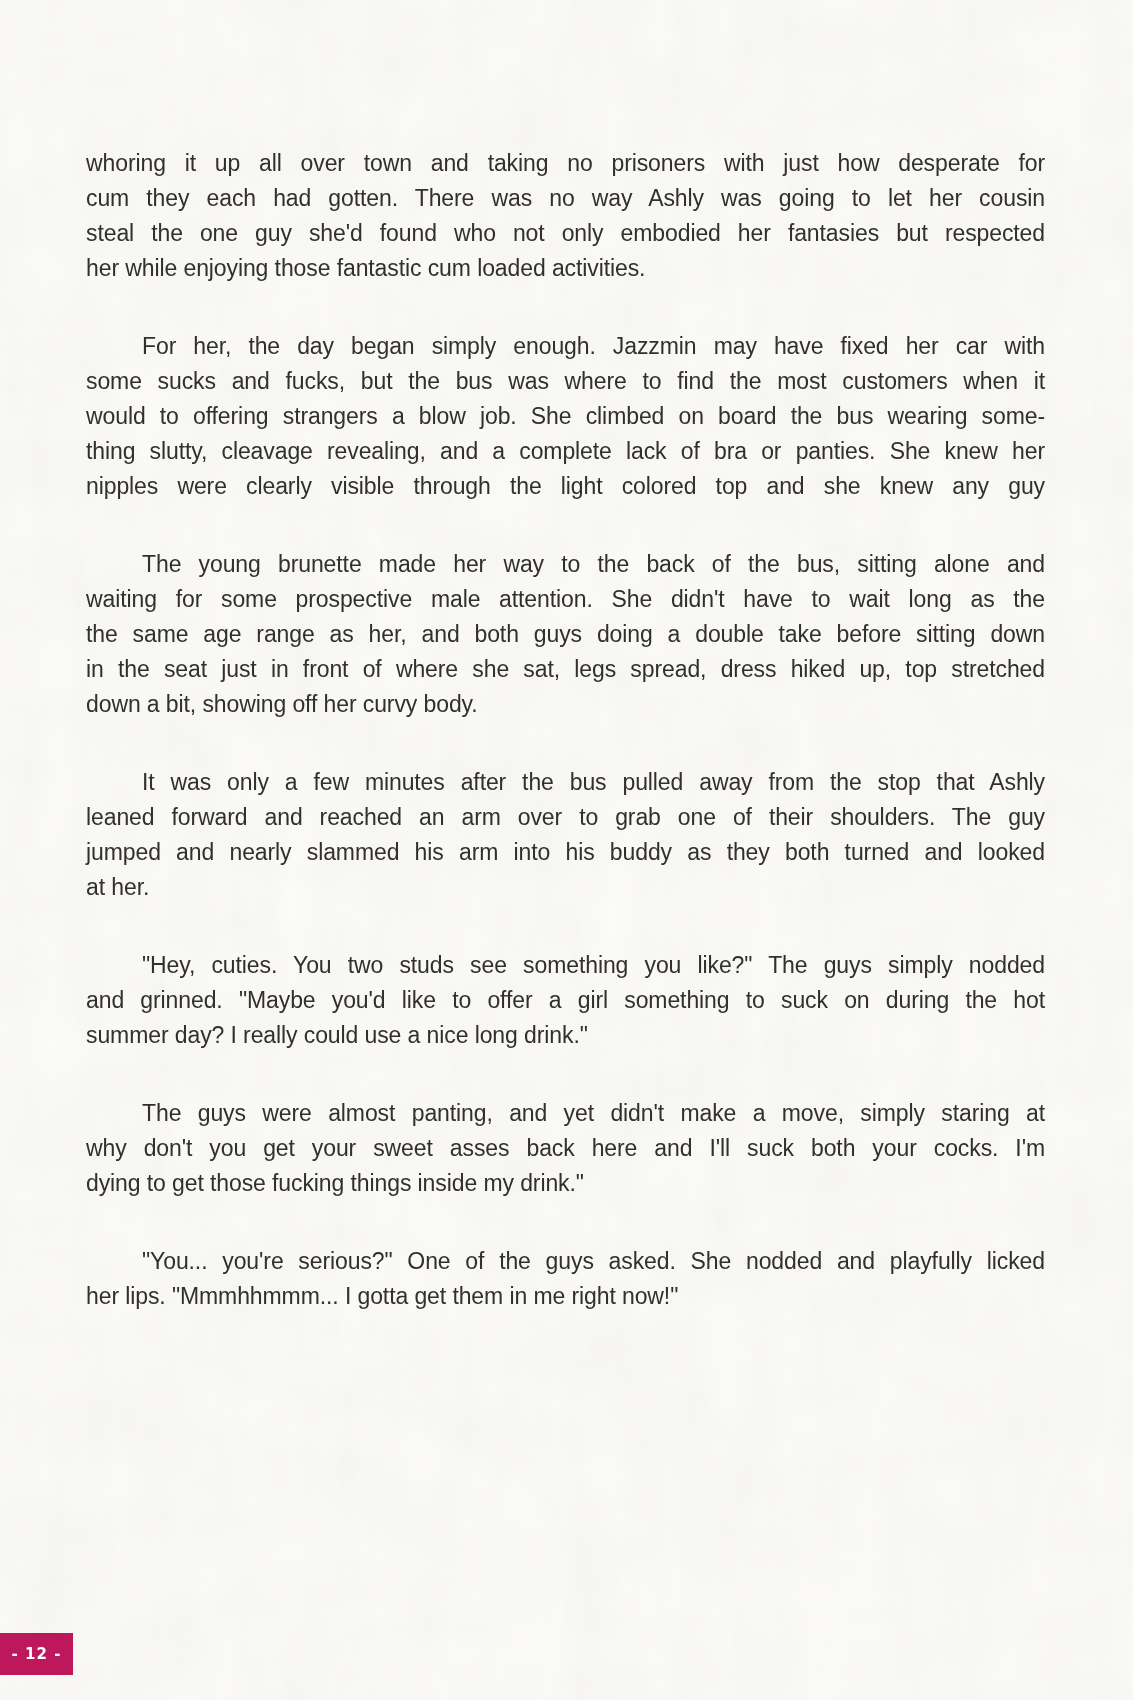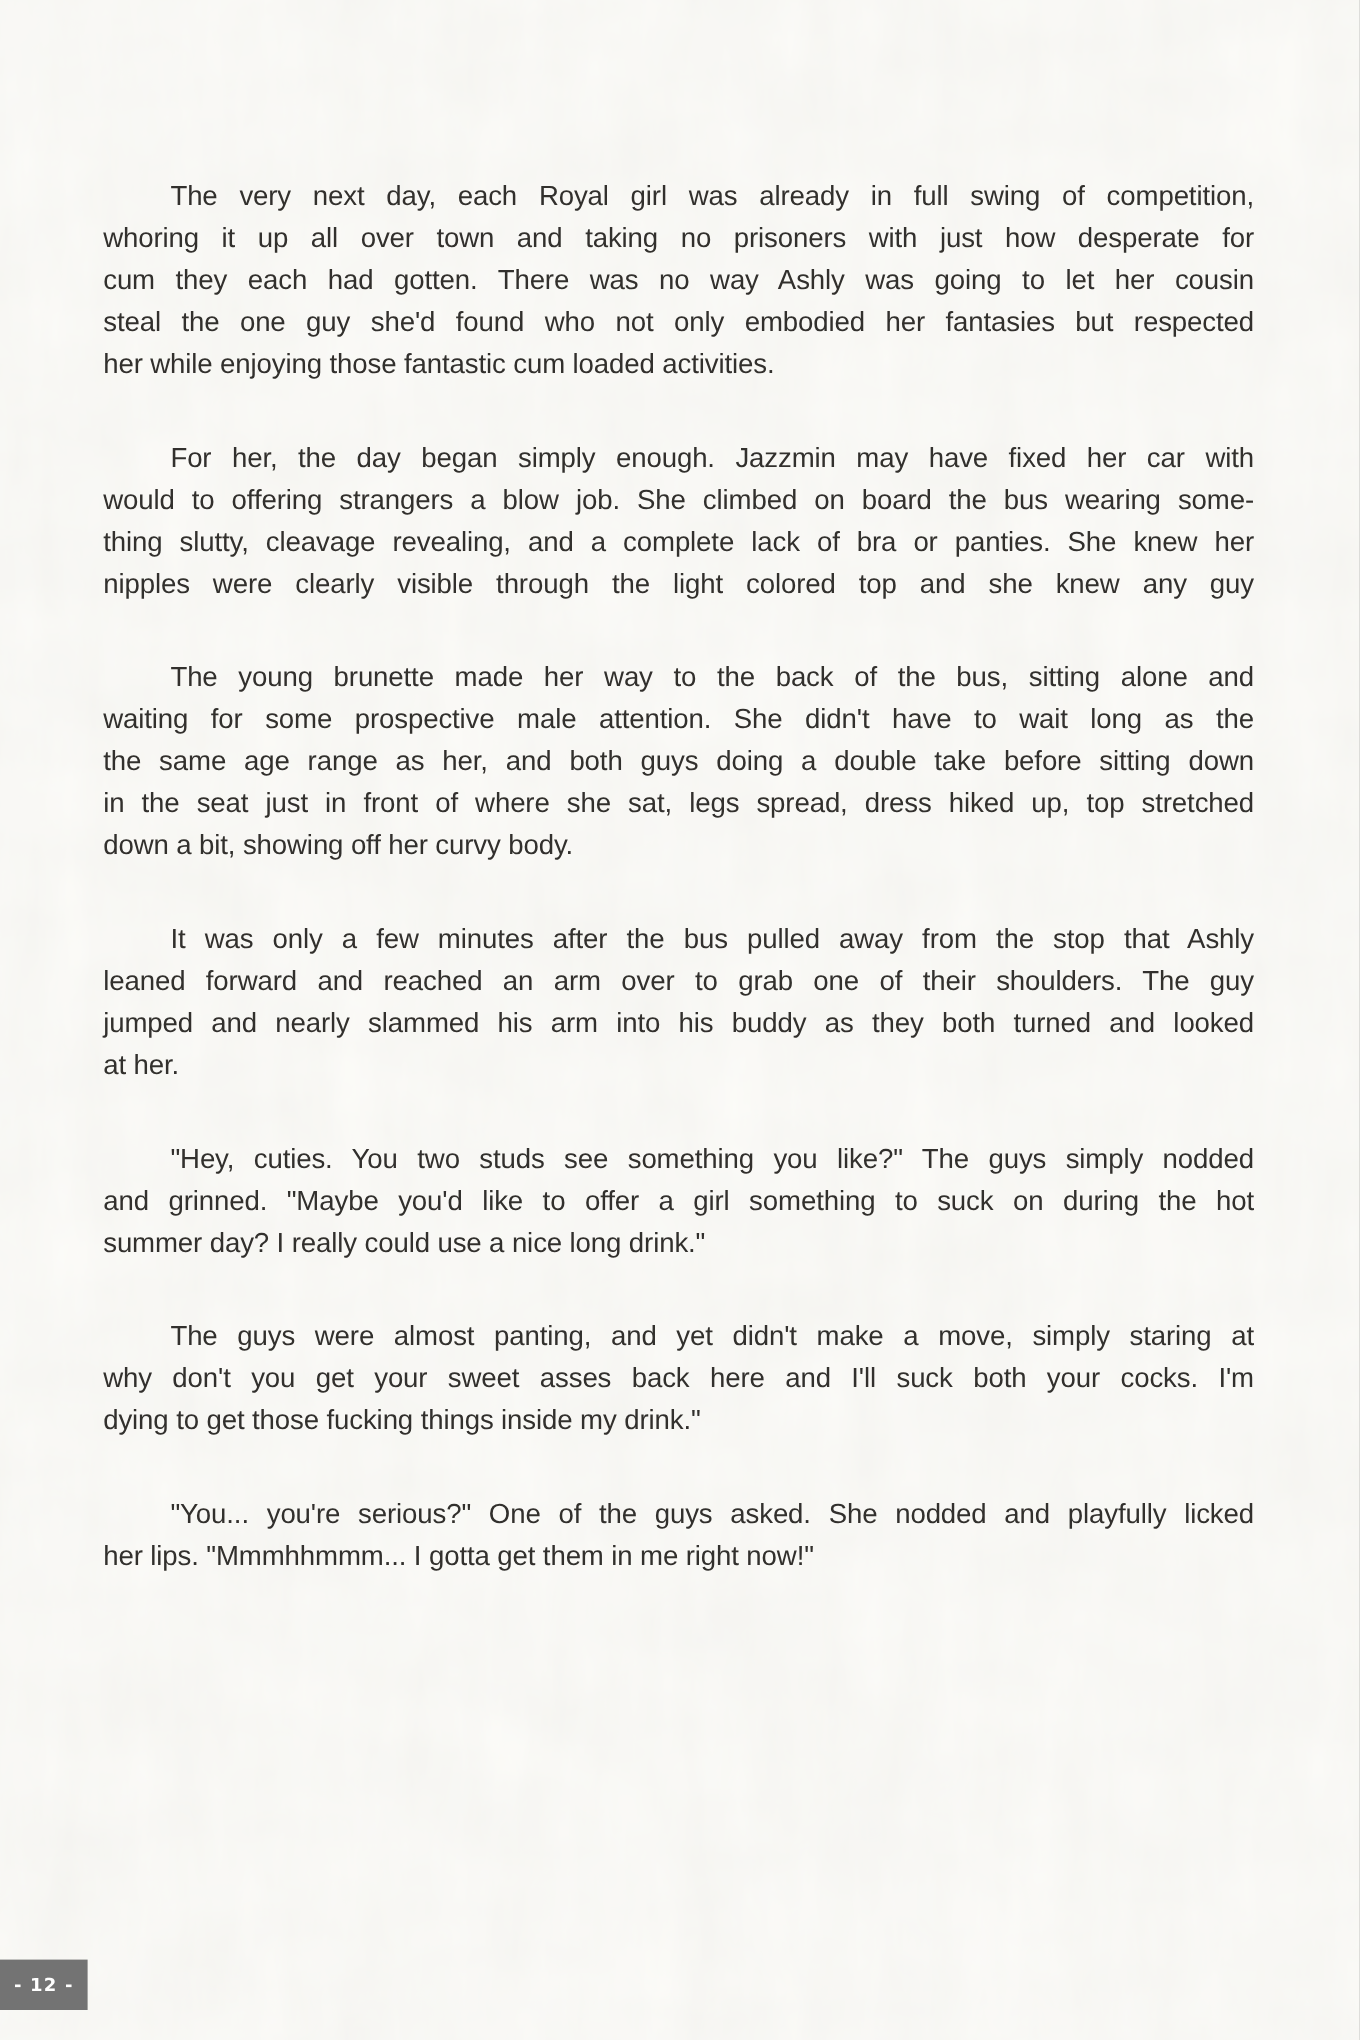--- a/index.html
+++ b/index.html
@@ -46,21 +46,21 @@
   }
   .line.last {
     text-align-last: left;
   }
   .page-number-badge {
     position: absolute;
     left: 0;
     top: 1633px;
     width: 73px;
     height: 42px;
-    background: #737373;
+    background: #be185d;
     color: #ffffff;
     font-family: "DejaVu Sans", "Liberation Sans", sans-serif;
     font-weight: bold;
     font-size: 15px;
     line-height: 42px;
     text-align: center;
     letter-spacing: 1px;
   }
 </style>
 </head>
@@ -91,28 +91,28 @@
         </feComponentTransfer>
       </filter>
     </defs>
     <rect width="1133" height="1700" fill="#f1f0ec"></rect>
     <rect width="1133" height="1700" filter="url(#paperGrain)"></rect>
     <rect width="1133" height="1700" filter="url(#paperBlotch)"></rect>
   </svg>
 
   <div class="content">
       <div class="paragraph">
-        <div class="line first">The very next day, each Royal girl was already in full swing of competition,</div>
         <div class="line">whoring it up all over town and taking no prisoners with just how desperate for</div>
         <div class="line">cum they each had gotten. There was no way Ashly was going to let her cousin</div>
         <div class="line">steal the one guy she'd found who not only embodied her fantasies but respected</div>
         <div class="line last">her while enjoying those fantastic cum loaded activities.</div>
       </div>
       <div class="paragraph">
         <div class="line first">For her, the day began simply enough. Jazzmin may have fixed her car with</div>
+        <div class="line">some sucks and fucks, but the bus was where to find the most customers when it</div>
         <div class="line">would to offering strangers a blow job. She climbed on board the bus wearing some-</div>
         <div class="line">thing slutty, cleavage revealing, and a complete lack of bra or panties. She knew her</div>
         <div class="line">nipples were clearly visible through the light colored top and she knew any guy</div>
       </div>
       <div class="paragraph">
         <div class="line first">The young brunette made her way to the back of the bus, sitting alone and</div>
         <div class="line">waiting for some prospective male attention. She didn't have to wait long as the</div>
         <div class="line">the same age range as her, and both guys doing a double take before sitting down</div>
         <div class="line">in the seat just in front of where she sat, legs spread, dress hiked up, top stretched</div>
         <div class="line last">down a bit, showing off her curvy body.</div>

